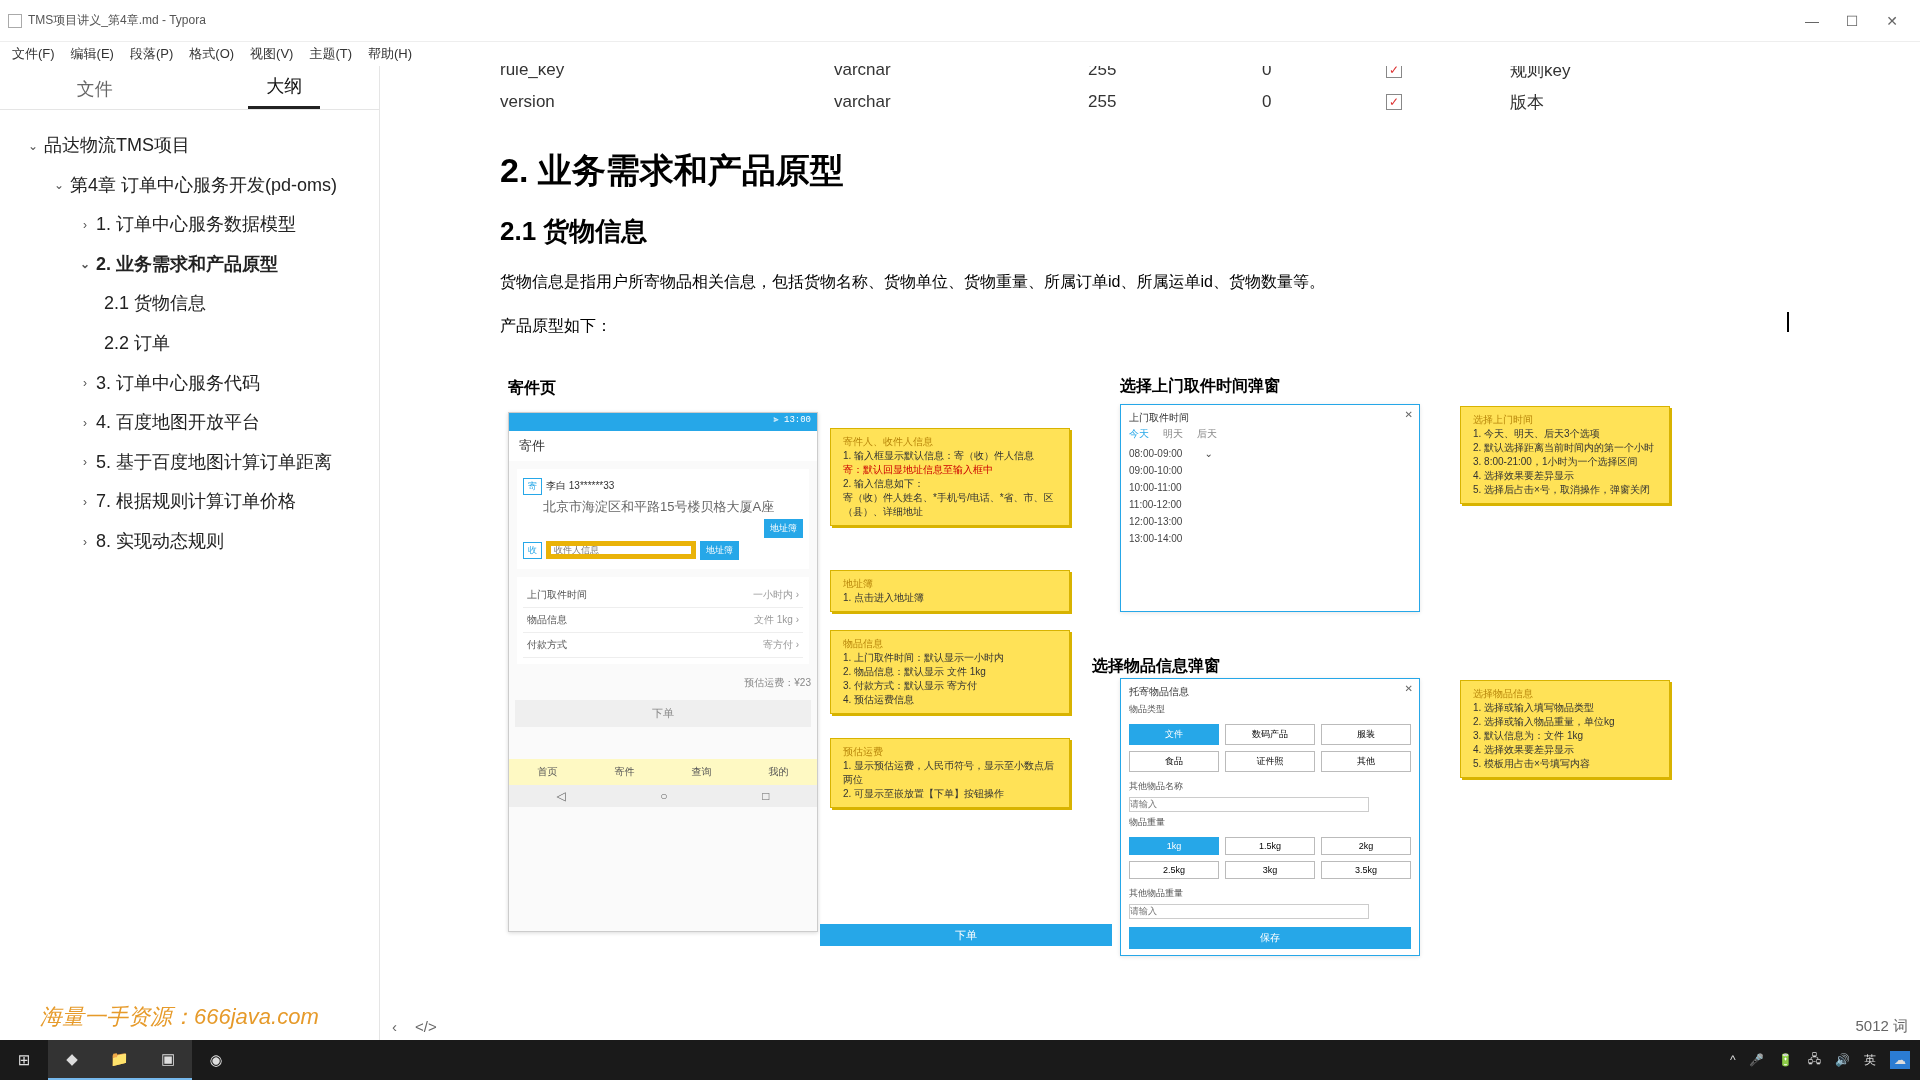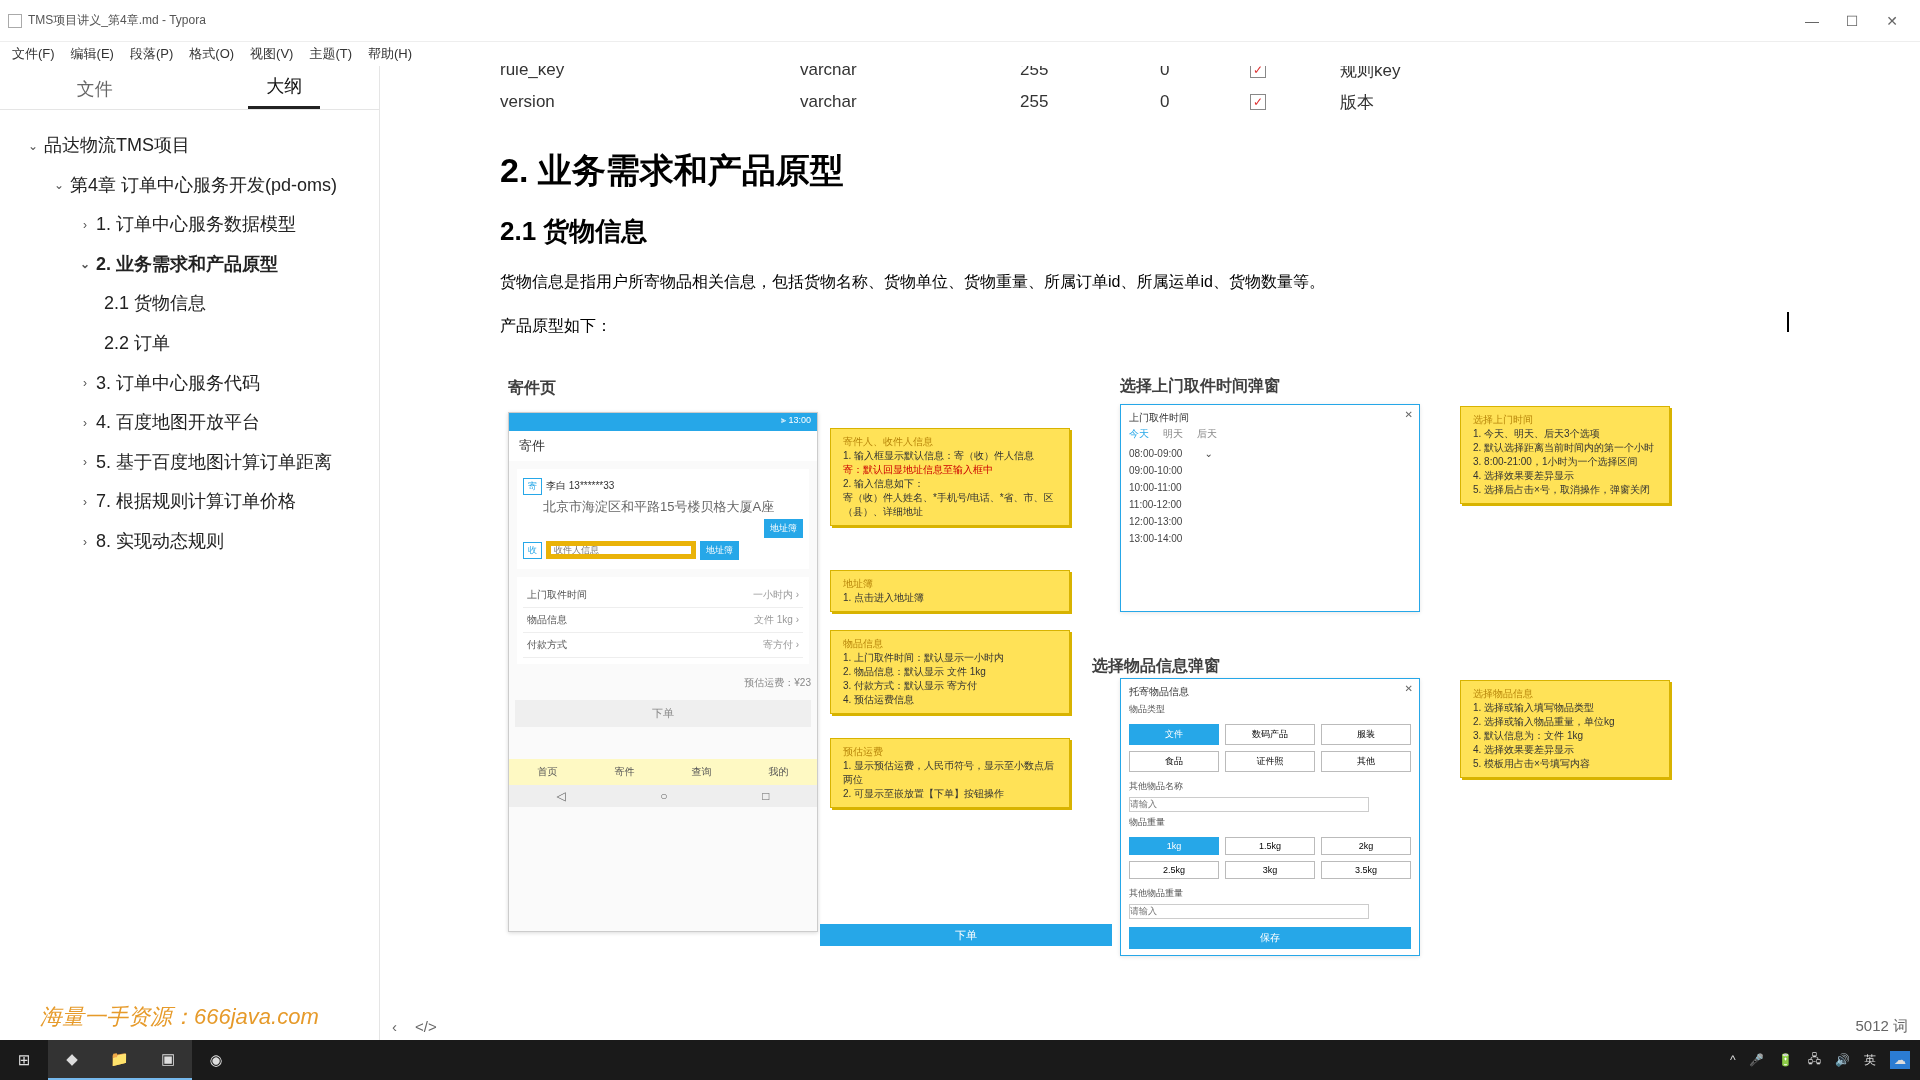--- a/index.html
+++ b/index.html
@@ -31,32 +31,32 @@
 .level3 { padding-left:70px; }
 .level4 { padding-left:96px; }
 .tree .active { font-weight:600; }
 
 
 .content { flex:1; padding:0 40px; overflow:auto; position:relative; }
 .content-inner { max-width:1300px; margin:0 auto; }
 
 
 .tbl { width:100%; margin-top:-12px; font-size:17px; color:#333; }
-.tbl .row { display:grid; grid-template-columns:300px 220px 140px 90px 90px 200px; align-items:center; height:32px; }
+.tbl .row { display:grid; grid-template-columns:300px 220px 140px 90px 90px 200px; align-items:center; height:32px;gap:34px; }
 .check { width:16px; height:16px; border:1.5px solid #888; display:inline-flex; align-items:center; justify-content:center; color:#d33; font-size:12px; }
 
 h2.sec { font-size:34px; font-weight:700; margin:30px 0 20px; }
 h3.sub { font-size:26px; font-weight:700; margin:18px 0; }
 .content p { font-size:16px; line-height:1.9; margin:14px 0; }
 
 
 .proto { position:relative; height:620px; margin-top:20px; }
-.proto .label { position:absolute; font-size:16px; font-weight:600; color:#404040; }
+.proto .label { position:absolute; font-size:16px; font-weight:600; color:#000000; }
 .phone { position:absolute; left:8px; top:50px; width:310px; height:520px; background:#fafafa; border:1px solid #ccc; box-shadow:0 1px 4px rgba(0,0,0,.15); }
-.phone-status { height:18px; background:#26a7e8; color:#fff; font-size:9px; text-align:right; padding:2px 6px; }
+.phone-status { height:18px; background:#26a7e8; color:#fff; font-size:9px; text-align:right; padding:2px 6px;font-family:Liberation Mono, monospace; }
 .phone-title { background:#fff; padding:6px 10px; font-size:13px; color:#333; }
 .card { background:#fff; margin:8px; padding:6px; font-size:10px; color:#333; }
 .card .line { display:flex; align-items:center; gap:4px; margin:3px 0; }
 .card .tag { background:#fff; border:1px solid #26a7e8; color:#26a7e8; padding:1px 4px; font-size:9px; }
 .card input { border:5px solid #eab308; width:150px; height:18px; font-size:9px; padding:0 3px; }
 .btn-blue { background:#26a7e8; color:#fff; font-size:9px; padding:3px 6px; }
 .listrow { display:flex; justify-content:space-between; font-size:10px; padding:5px 4px; border-bottom:1px solid #eee; color:#555; }
 .listrow .r { color:#999; }
 .price { text-align:right; font-size:10px; color:#888; padding:4px 6px; }
 .submit { background:#efefef; color:#888; text-align:center; padding:6px; font-size:11px; margin:6px; }

